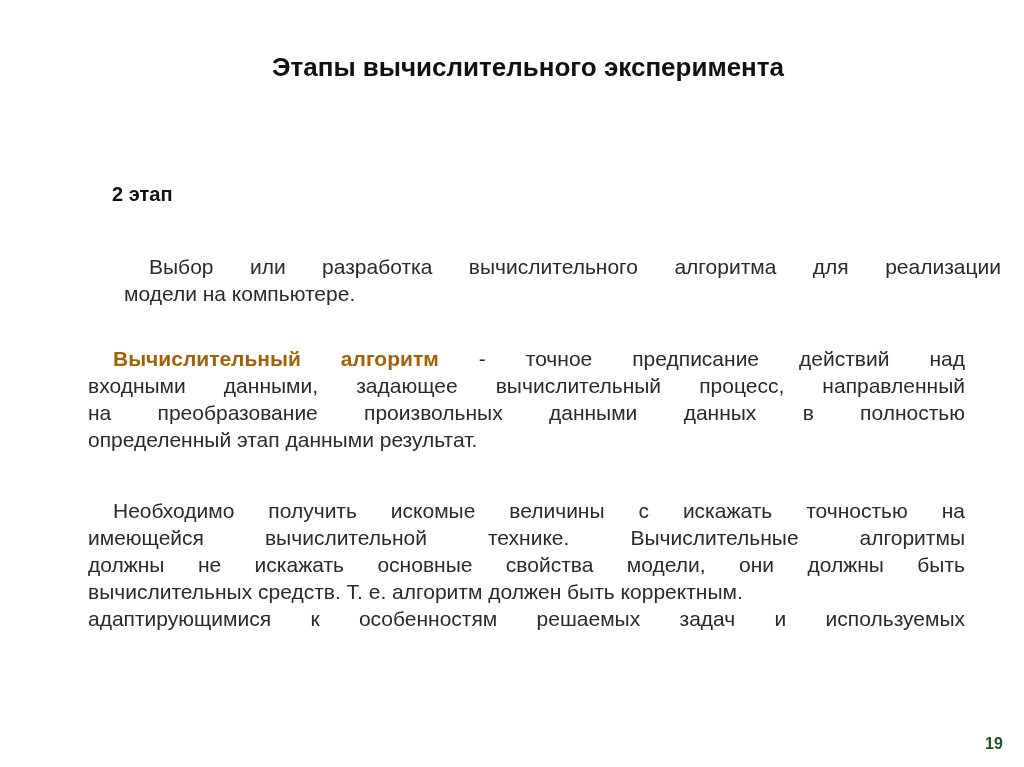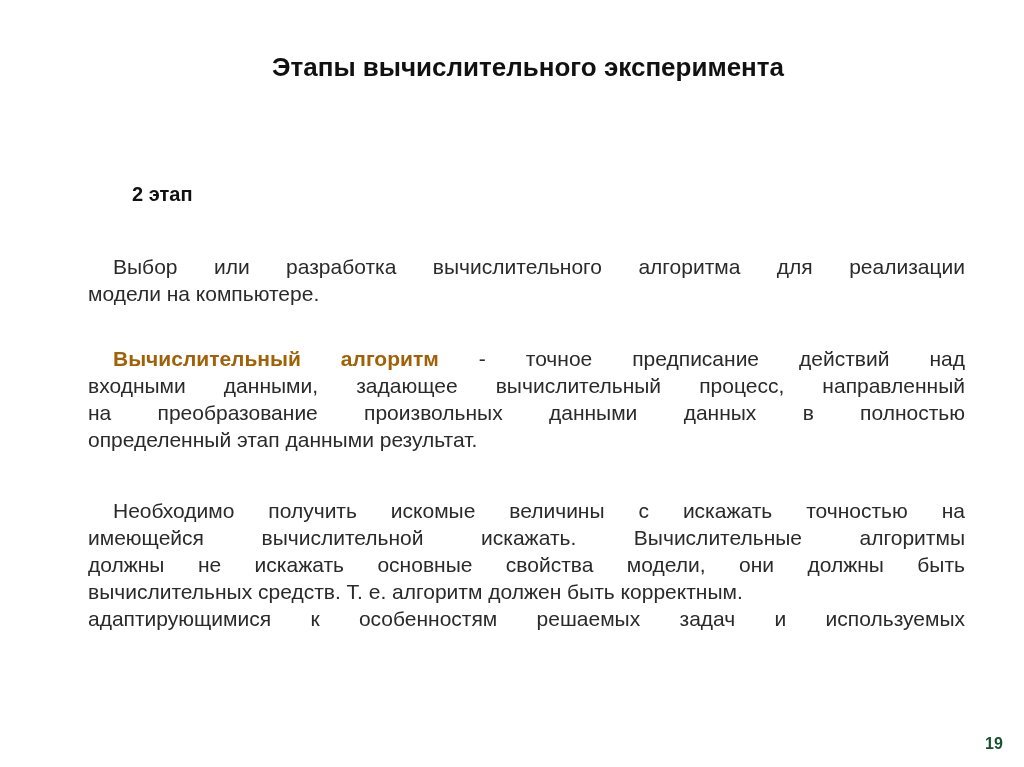--- a/index.html
+++ b/index.html
@@ -5,29 +5,29 @@
   html, body { margin: 0; padding: 0; }
   body {
     width: 1024px; height: 767px; background: #ffffff; position: relative; overflow: hidden;
     font-family: "Liberation Sans", "DejaVu Sans", sans-serif; color: #222;
   }
   .title {
     position: absolute; left: 0; width: 1024px; top: 52px; text-align: center;
     font-weight: bold; font-size: 26px; color: #111; padding-left: 32px; box-sizing: border-box;
   }
   .stage {
-    position: absolute; left: 112px; top: 183px; font-weight: bold; font-size: 20px; color: #111; margin-left: 20px;
+    position: absolute; left: 112px; top: 183px; font-weight: bold; font-size: 20px; color: #111;
   }
   .para { position: absolute; left: 88px; width: 877px; font-size: 21px; line-height: 27px; color: #2a2a2a; }
   .line { display: block; text-align: justify; text-align-last: justify; white-space: nowrap; }
   .line.last { text-align-last: left; }
   .indent { padding-left: 25px; }
   .term { font-weight: bold; color: #a16207; }
   .pagenum { position: absolute; left: 985px; top: 735px; font-weight: bold; font-size: 16px; color: #14532d; }
-  .p1 { top: 253px; }
+  .p1 { top: 253px; margin-left: 36px; }
   .p2 { top: 345px; }
   .p3 { top: 497px; }
 </style>
 </head>
 <body>
 
 <div>
   <div class="title">Этапы вычислительного эксперимента</div>
   <div class="stage">2 этап</div>
 
@@ -38,20 +38,20 @@
 
   <div class="para p2">
     <span class="line indent" style="white-space:normal;text-align-last:justify;"><span class="term">Вычислительный алгоритм</span><span> - точное предписание действий над</span></span>
     <span class="line" style="white-space:normal;">входными данными, задающее вычислительный процесс, направленный</span>
     <span class="line" style="white-space:normal;word-spacing:14px;">на преобразование произвольных данными данных в полностью</span>
     <span class="line last">определенный этап данными результат.</span>
   </div>
 
   <div class="para p3">
     <span class="line indent" style="white-space:normal;">Необходимо получить искомые величины с искажать  точностью на</span>
-    <span class="line" style="white-space:normal;word-spacing:10px;">имеющейся вычислительной искажать. Вычислительные алгоритмы</span>
+    <span class="line" style="white-space:normal;word-spacing:10px;">имеющейся вычислительной технике. Вычислительные алгоритмы</span>
     <span class="line" style="white-space:normal;">должны не искажать основные свойства модели, они должны быть</span>
     <span class="line last">вычислительных средств. Т. е. алгоритм должен быть корректным.</span>
     <span class="line" style="white-space:normal;">адаптирующимися к особенностям решаемых задач и используемых</span>
   </div>
 
   <div class="pagenum">19</div>
 </div>
 
 </body></html>

